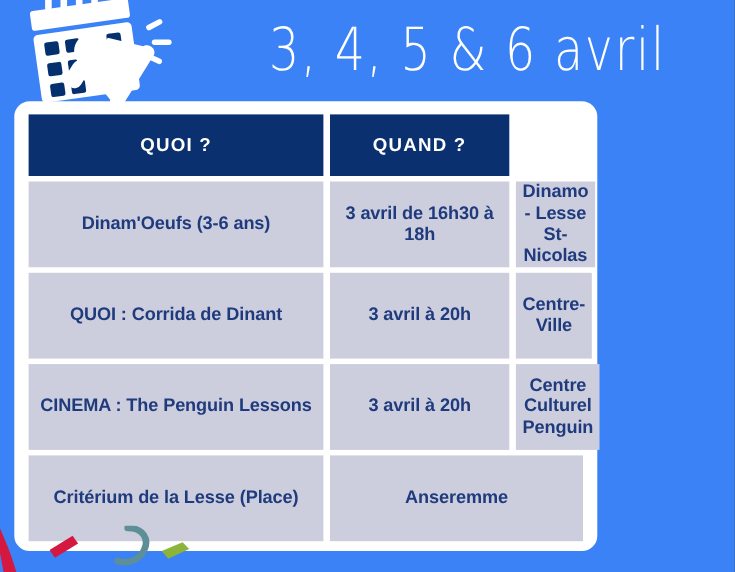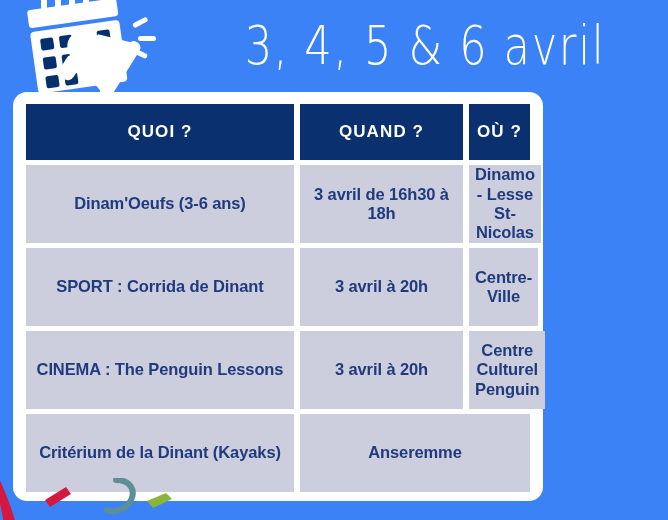--- a/index.html
+++ b/index.html
@@ -189,43 +189,42 @@
 
     <div class="header-title">3, 4, 5 &amp; 6 avril</div>
   </div>
 
   <div class="card">
     <div class="table">
 
       <div class="row row-header">
         <div class="cell head col-what">QUOI ?</div>
         <div class="cell head col-when">QUAND ?</div>
-        <div class="cell head col-where">OÙ ?</div>
       </div>
 
       <div class="row row-body">
         <div class="cell body col-what">Dinam'Oeufs (3-6 ans)</div>
         <div class="cell body col-when">3 avril de 16h30 à 18h</div>
         <div class="cell body col-where">Dinamo - Lesse St-Nicolas</div>
       </div>
 
       <div class="row row-body">
-        <div class="cell body col-what">SPORT : Corrida de Dinant</div>
+        <div class="cell body col-what">QUOI : Corrida de Dinant</div>
         <div class="cell body col-when">3 avril à 20h</div>
         <div class="cell body col-where">Centre-Ville</div>
       </div>
 
       <div class="row row-body">
         <div class="cell body col-what">CINEMA : The Penguin Lessons</div>
         <div class="cell body col-when">3 avril à 20h</div>
         <div class="cell body col-where">Centre Culturel Penguin</div>
       </div>
 
       <div class="row row-body tall">
-        <div class="cell body col-what">Critérium de la Dinant (Kayaks)</div>
+        <div class="cell body col-what">Critérium de la Lesse (Place)</div>
         <div class="cell body col-where">Anseremme</div>
       </div>
 
     </div>
   </div>
 
   <div class="deco deco-red-streamer">
     <svg viewBox="0 0 36 56" width="36" height="56" aria-hidden="true">
       <path d="M0 0 C8 16 16 34 22 56 L10 56 C6 34 2 16 0 4 Z" fill="#d41840"></path>
     </svg>

